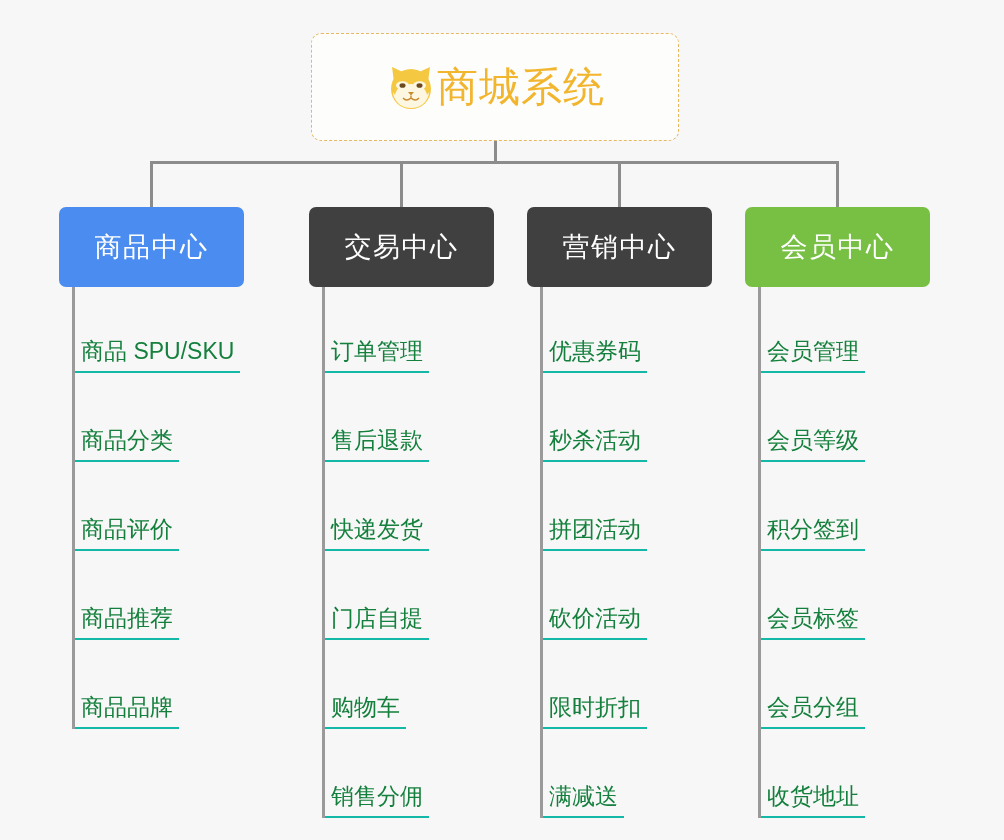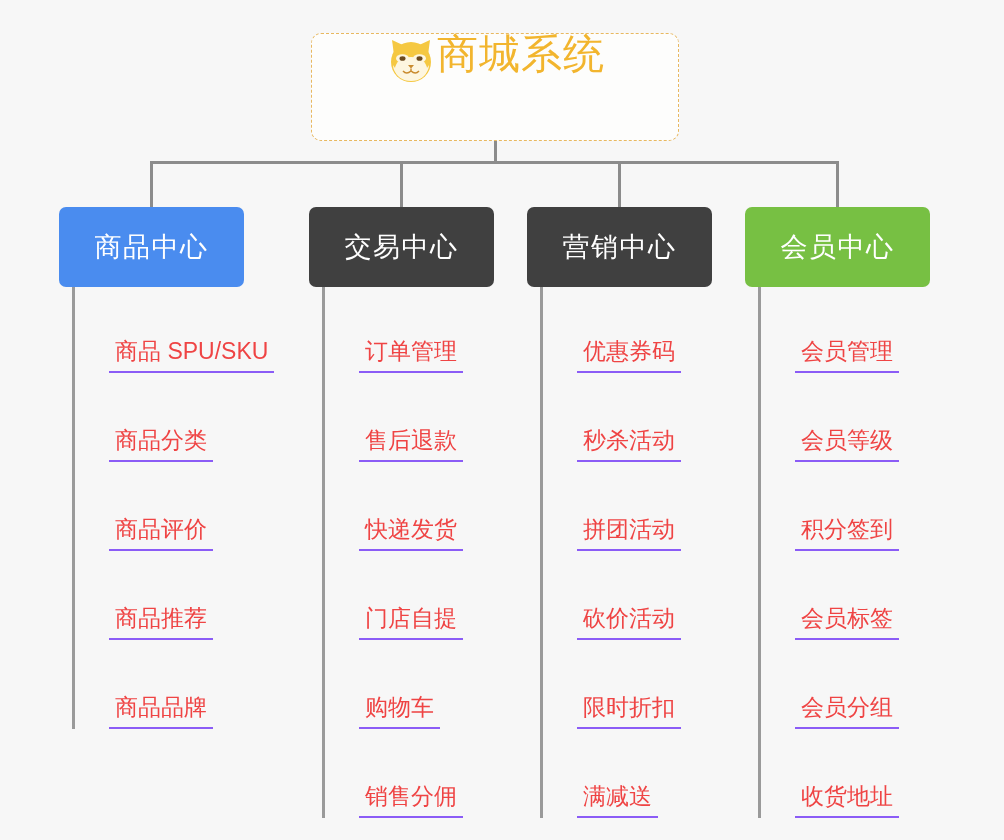--- a/index.html
+++ b/index.html
@@ -26,21 +26,21 @@
     position: absolute;
     left: 311px;
     top: 33px;
     width: 368px;
     height: 108px;
     box-sizing: border-box;
     background: #fdfdfc;
     border: 1px dashed #e8b860;
     border-radius: 10px;
     display: flex;
-    align-items: flex-start;
+    align-items: center;
     justify-content: center;
   }
   .root-icon {
     width: 52px;
     height: 52px;
     position: relative;
     flex: 0 0 auto;
   }
   .root-title {
     font-size: 41px;
@@ -85,25 +85,24 @@
     margin-top: 0;
   }
   .child {
     height: 89px;
     position: relative;
     display: flex;
     align-items: flex-end;
   }
   .child-label {
     display: inline-block;
-    margin-left: 34px;
     padding: 0 6px 7px 6px;
-    border-bottom: 2px solid #8b5cf6;
+    border-bottom: 2px solid #14b8a6;
     font-size: 23px;
-    color: #ef4444;
+    color: #15803d;
     line-height: 1.1;
     white-space: nowrap;
   }
   .child:first-child { height: 86px; }
 </style>
 </head>
 <body>
 
 <div id="mindmap">
 

